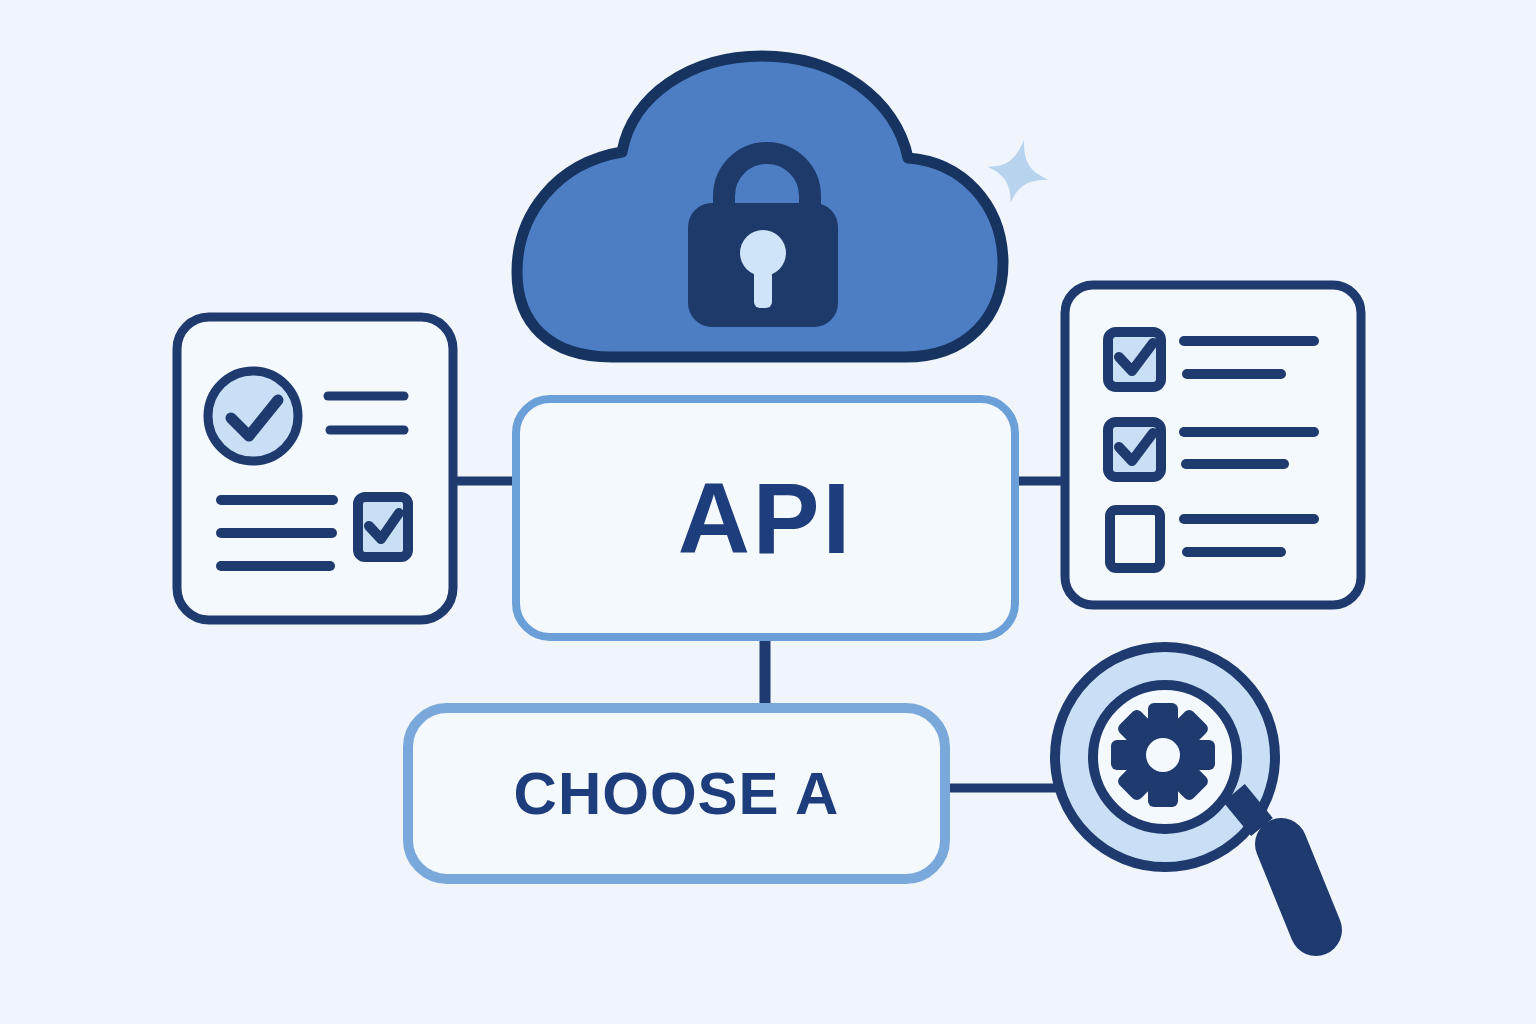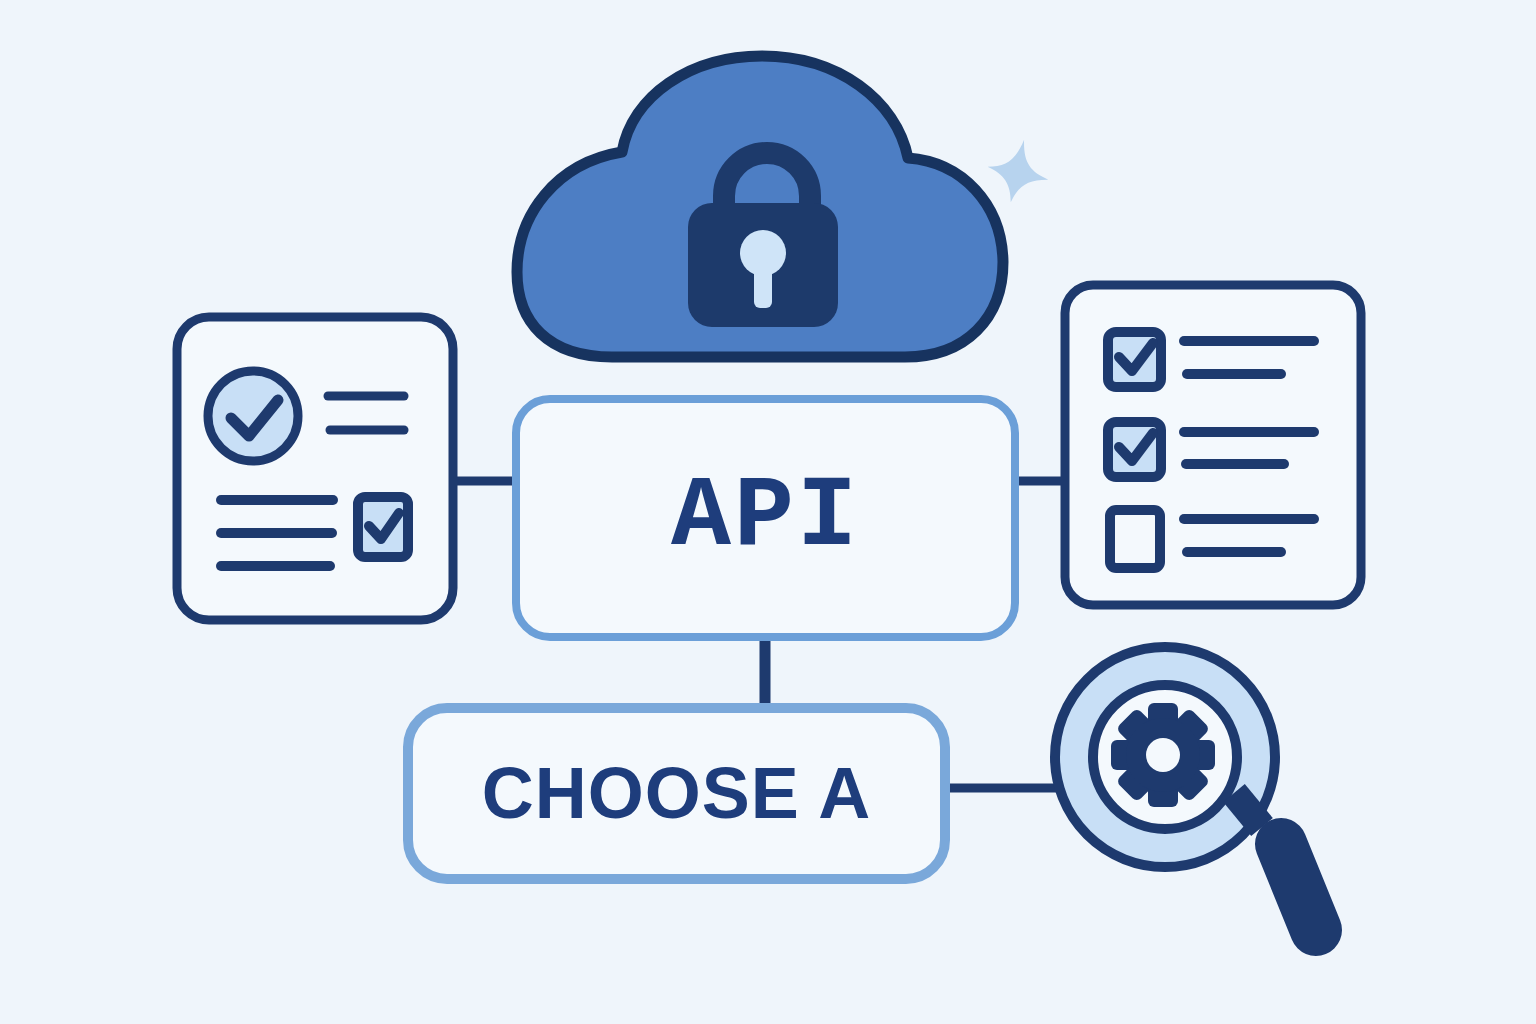--- a/index.html
+++ b/index.html
@@ -25,26 +25,26 @@
   .st-navy{stroke:var(--navy);}
   .st-outline{stroke:var(--outline-navy);}
   .st-lock{stroke:var(--lock-navy);}
   .round{stroke-linecap:round;stroke-linejoin:round;}
 
   
   .node-box{position:absolute;background:var(--panel);display:flex;flex-direction:column;
     align-items:center;justify-content:center;text-align:center;color:var(--text-navy);
     font-weight:bold;}
   .api-box{left:512px;top:395px;width:507px;height:246px;border:8px solid var(--box-border);
-    border-radius:38px;font-family:Liberation Mono, monospace;}
+    border-radius:38px;}
   .api-line1{font-size:100px;line-height:.82;letter-spacing:3px;}
   .api-line2{font-size:80px;line-height:.82;letter-spacing:2px;}
   .choose-box{left:403px;top:703px;width:547px;height:181px;border:10px solid var(--choose-border);
     border-radius:44px;}
-  .choose-label{font-size:72px;line-height:.9;letter-spacing:1px;}
+  .choose-label{font-size:60px;line-height:.9;letter-spacing:1px;}
 </style>
 </head>
 <body>
 
 <div class="canvas">
 
   <svg class="layer" viewBox="0 0 1536 1024" xmlns="http://www.w3.org/2000/svg">
 
     <g>
       <line x1="449" y1="481" x2="521" y2="481" class="st-navy round" stroke-width="9"></line>

